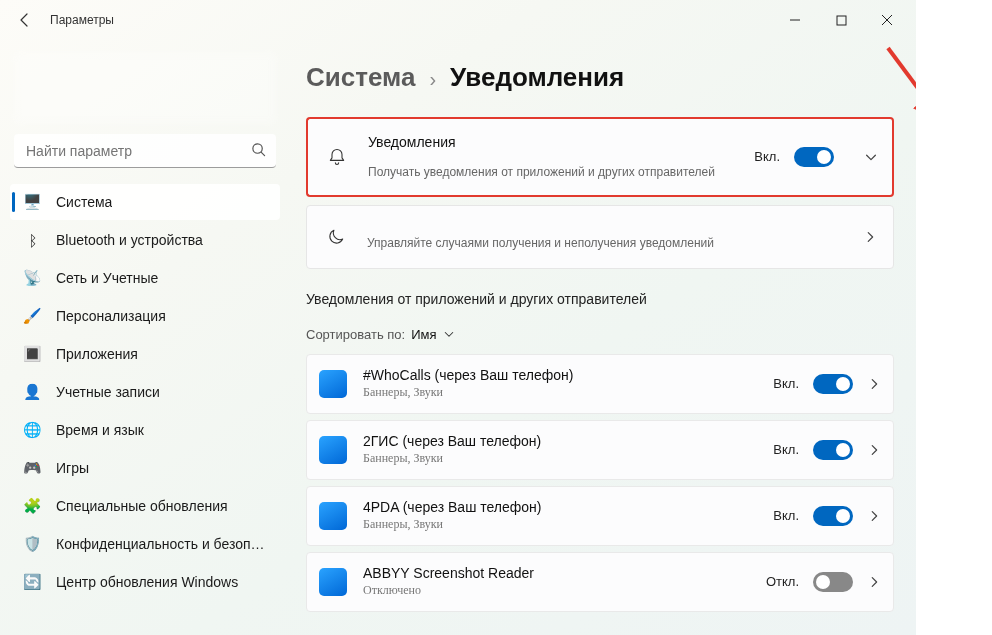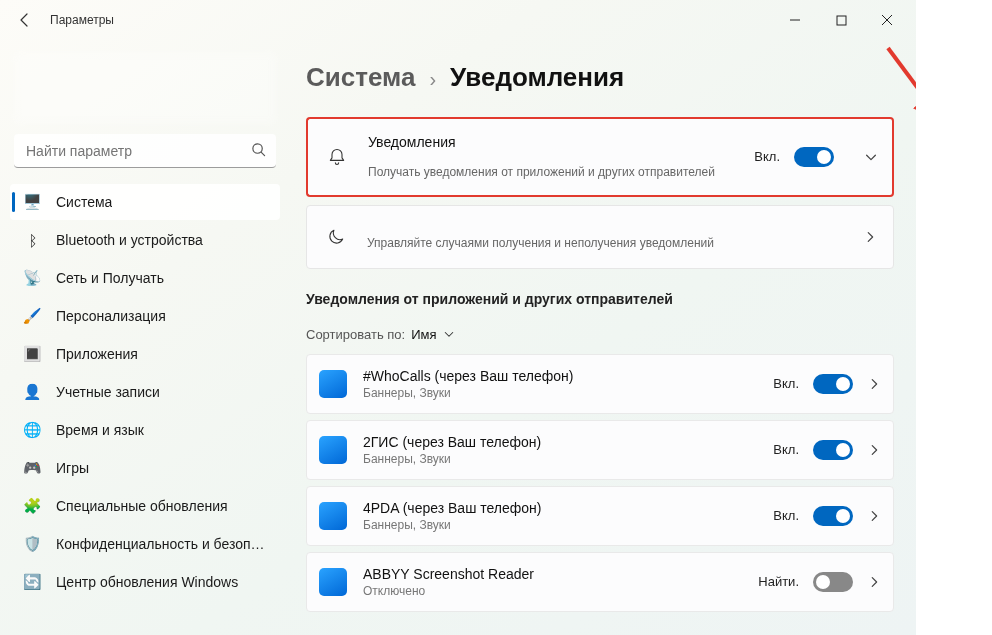--- a/index.html
+++ b/index.html
@@ -39,28 +39,28 @@
   .card-sub { font-size: 12px; color: #666; line-height: 1.3; margin-top: 14px; }
   .card-right { display: flex; align-items: center; gap: 14px; }
   .state-label { font-size: 13px; color: #222; }
   .toggle { width: 40px; height: 20px; border-radius: 10px; position: relative; background: #888; }
   .toggle.on { background: #0067c0; }
   .toggle::after { content: ""; position: absolute; width: 14px; height: 14px; border-radius: 50%; background: #fff; top: 3px; left: 3px; transition: none; }
   .toggle.on::after { left: 23px; }
   .chevron { width: 14px; color: #555; }
   .notif-row { display: flex; align-items: stretch; margin-bottom: 8px; }
   .expand-box { width: 44px; border: 2px solid #e23a2e; border-left: none; border-radius: 0 4px 4px 0; background: #fcfcfd; display: flex; align-items: center; justify-content: center; }
-  .section-title { margin-top: 22px; font-size: 14px; font-weight: 700; color: #222; }
+  .section-title { margin-top: 22px; font-size: 14px; font-weight: 400; color: #222; }
   .sort-row { margin-top: 20px; margin-bottom: 12px; font-size: 13px; color: #555; display: flex; align-items: center; gap: 6px; }
   .sort-value { color: #111; font-weight: 500; }
   .app-card { background: #fcfcfd; border: 1px solid #e9e9e9; border-radius: 4px; margin-bottom: 6px; display: flex; align-items: center; padding: 12px 12px; gap: 16px; min-height: 60px; }
   .app-icon { width: 28px; height: 28px; border-radius: 5px; background: linear-gradient(150deg,#2aa3ff,#0067d6); display:inline-block; }
   .app-text { flex: 1; min-width: 0; }
   .app-title { font-size: 14px; color: #111; }
-  .app-sub { font-size: 12px; color: #777; margin-top: 2px; }
+  .app-sub { font-size: 12px; color: #777; margin-top: 2px; font-family: Liberation Serif, serif; }
   
   .arrow { position: absolute; pointer-events: none; }
 </style>
 </head>
 <body>
 
 <div class="window">
 
   <div class="titlebar">
     <div class="back-btn">
@@ -104,21 +104,21 @@
           <div class="nav-item selected">
             <span class="nav-icon">🖥️</span>
             <span class="nav-label">Система</span>
           </div>
           <div class="nav-item">
             <span class="nav-icon">ᛒ</span>
             <span class="nav-label">Bluetooth и устройства</span>
           </div>
           <div class="nav-item">
             <span class="nav-icon">📡</span>
-            <span class="nav-label">Сеть и Получать</span>
+            <span class="nav-label">Сеть и Учетные</span>
           </div>
           <div class="nav-item">
             <span class="nav-icon">🖌️</span>
             <span class="nav-label">Персонализация</span>
           </div>
           <div class="nav-item">
             <span class="nav-icon">🔳</span>
             <span class="nav-label">Приложения</span>
           </div>
           <div class="nav-item">
@@ -266,21 +266,21 @@
               </svg>
             </div>
           </div>
           <div class="app-card">
             <span class="app-icon"></span>
             <div class="app-text">
               <div class="app-title">ABBYY Screenshot Reader</div>
               <div class="app-sub">Отключено</div>
             </div>
             <div class="card-right">
-              <span class="state-label">Найти.</span>
+              <span class="state-label">Откл.</span>
               <div class="toggle"></div>
               <svg width="14" height="14" viewBox="0 0 16 16">
                 <path d="M6 3l5 5-5 5" fill="none" stroke="#444" stroke-width="1.4" stroke-linecap="round" stroke-linejoin="round"></path>
               </svg>
             </div>
           </div>
         </div>
 
     </div>
   </div>

